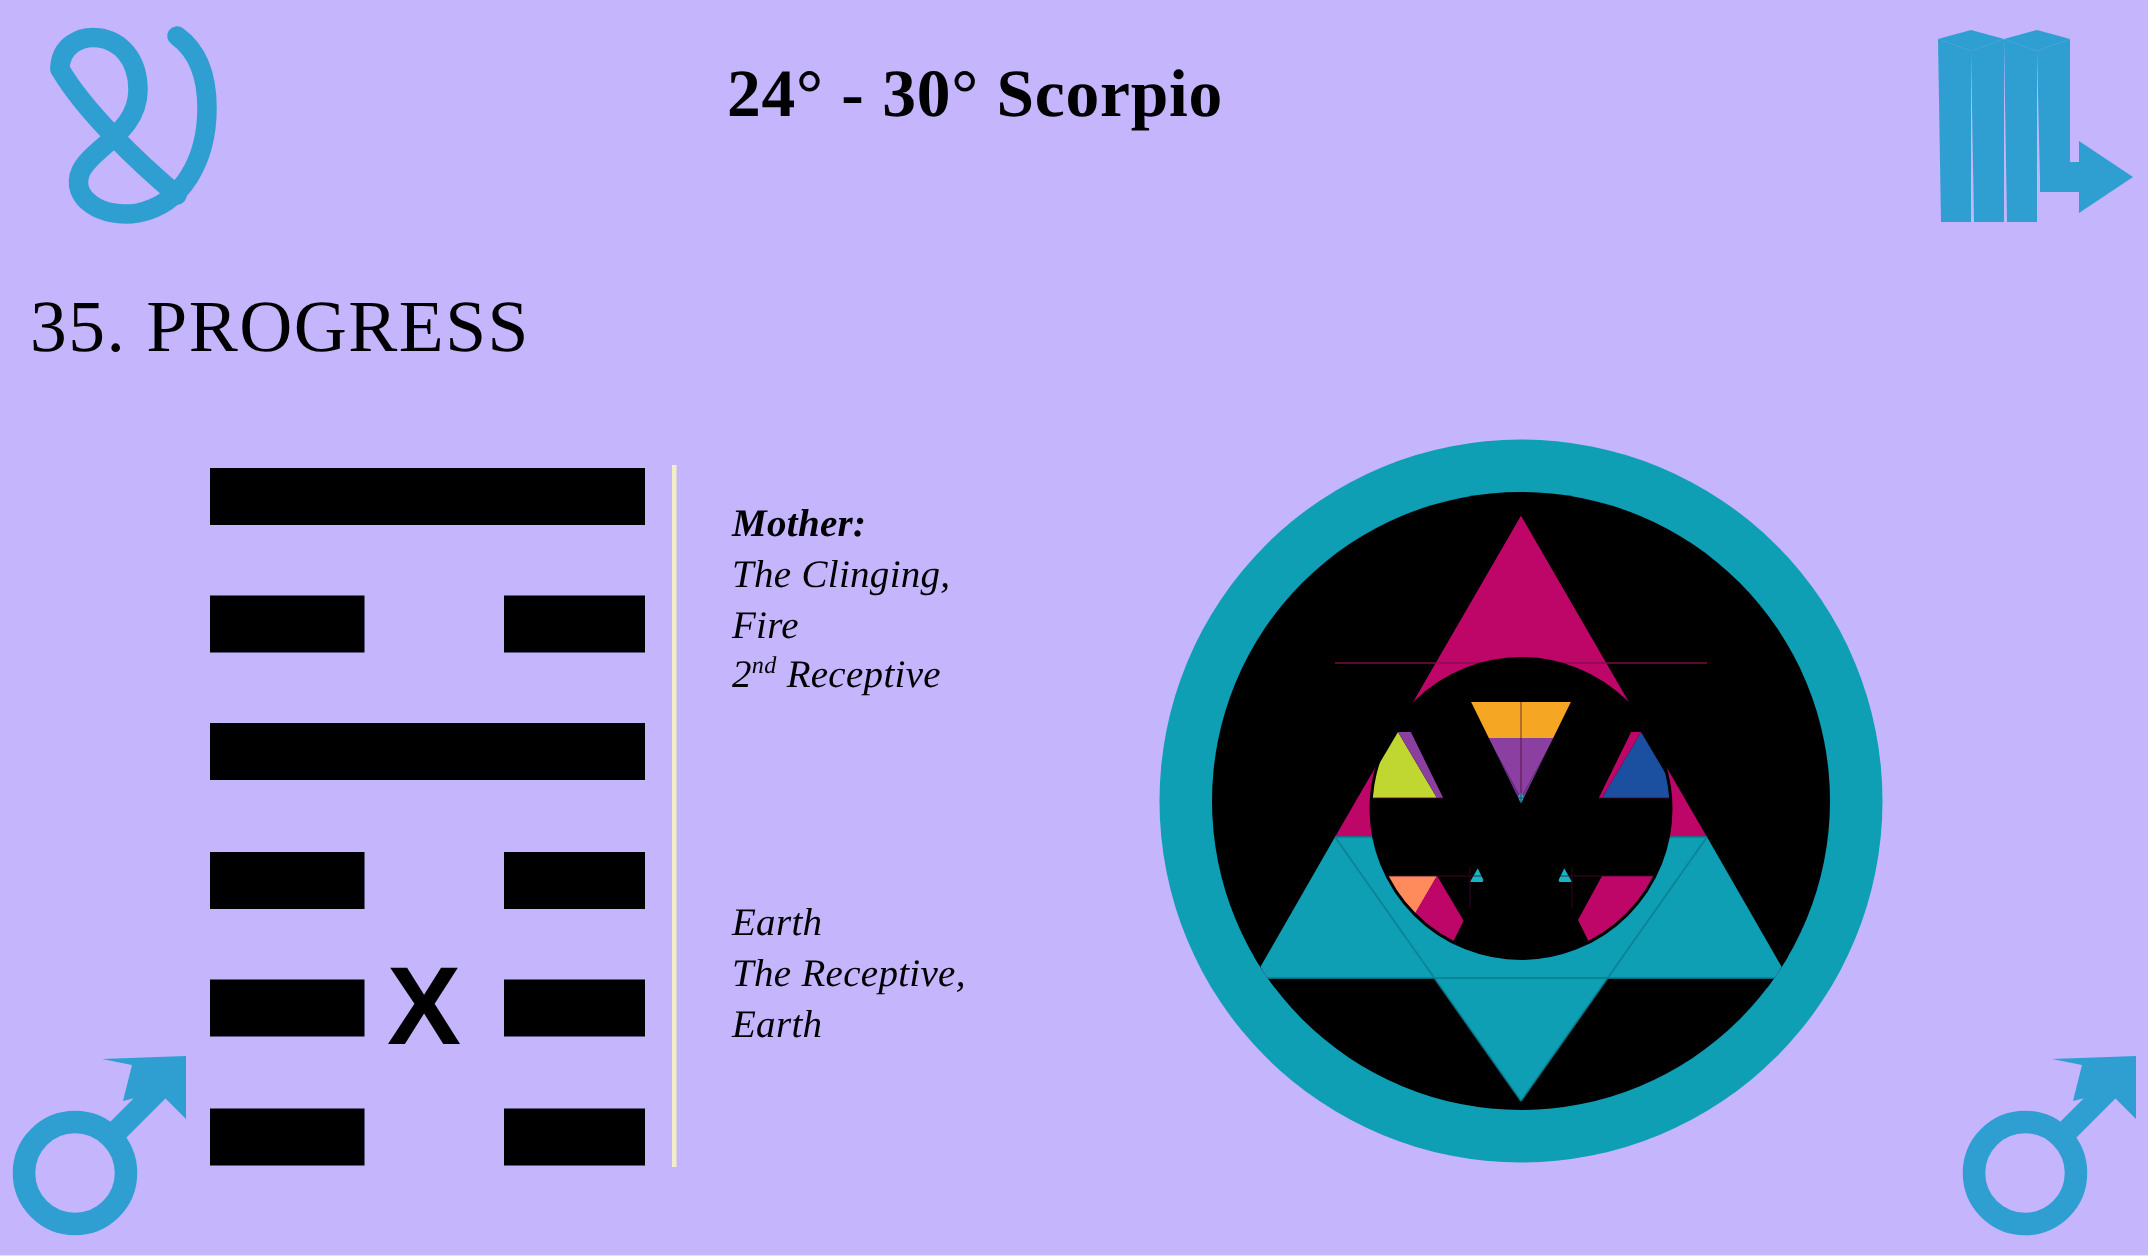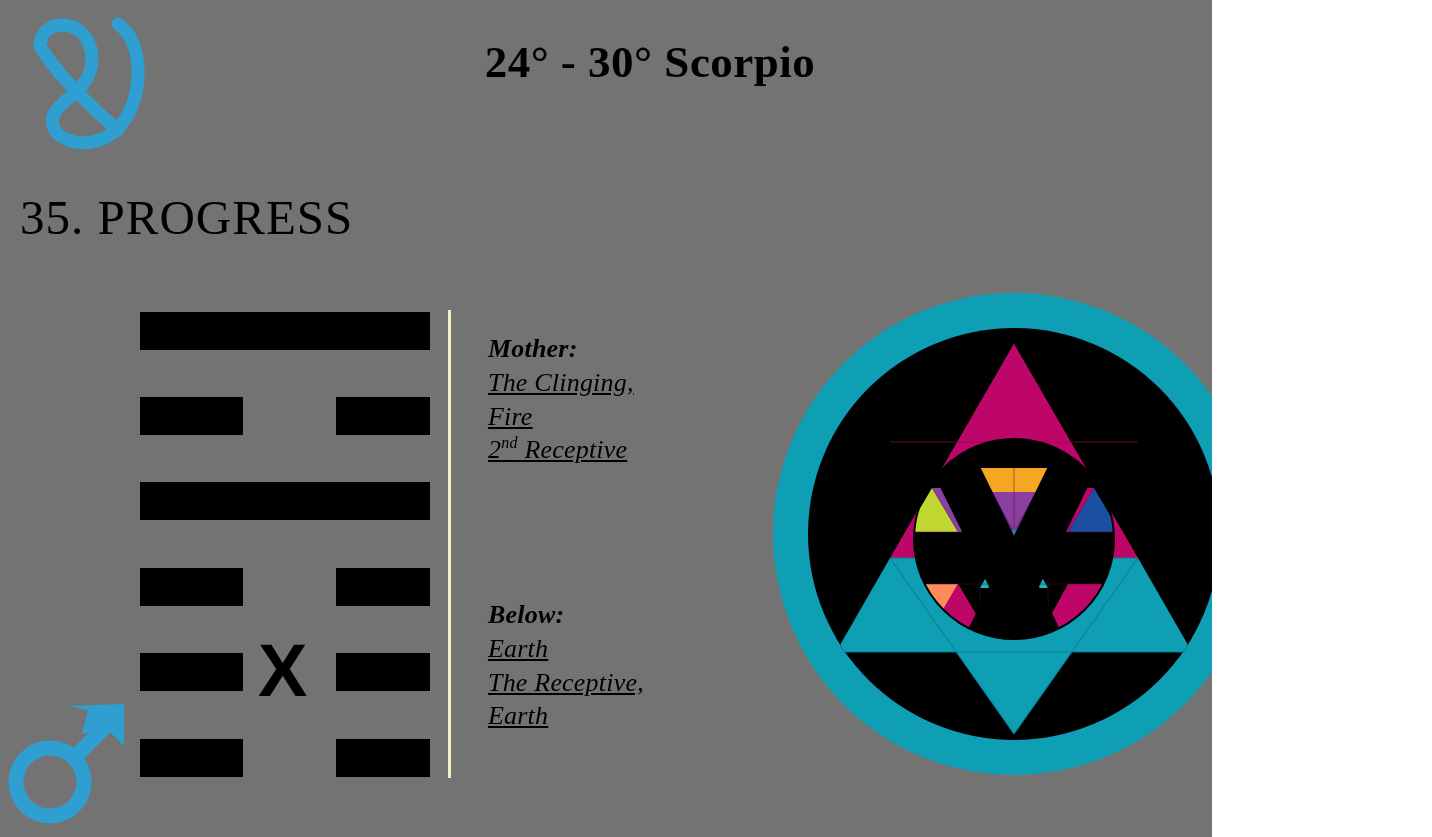--- a/index.html
+++ b/index.html
@@ -6,23 +6,23 @@
   html, body {
     margin: 0;
     padding: 0;
     background: #ffffff;
   }
   body {
     font-family: "Liberation Serif", "DejaVu Serif", serif;
   }
   #page {
     position: relative;
-    width: 1212px;
+    width: 1432px;
     height: 837px;
-    background: #737373;
+    background: #c4b5fd;
     overflow: hidden;
   }
 
   
   .glyph {
     position: absolute;
     line-height: 1;
     user-select: none;
   }
   #glyph-node {
@@ -127,21 +127,21 @@
     font-style: italic;
     font-size: 26px;
     line-height: 1.30;
     color: #000000;
     letter-spacing: 0.2px;
   }
   .trigram .tg-head {
     font-weight: bold;
     display: block;
   }
-  .trigram .tg-line { display: block; text-decoration: underline; }
+  .trigram .tg-line { display: block; }
   .trigram sup { font-size: 0.62em; vertical-align: super; text-align: center; }
   #trigram-above { left: 488px; top: 332px; }
   #trigram-below { left: 488px; top: 598px; }
 
   
   #mandala {
     position: absolute;
     left: 772px;
     top: 292px;
     width: 484px;
@@ -230,21 +230,20 @@
   <div id="divider"></div>
 
   <div class="trigram" id="trigram-above">
     <span class="tg-head">Mother:</span>
     <span class="tg-line">The Clinging,</span>
     <span class="tg-line">Fire</span>
     <span class="tg-line"><span>2</span><sup>nd</sup><span> Receptive</span></span>
   </div>
 
   <div class="trigram" id="trigram-below">
-    <span class="tg-head">Below:</span>
     <span class="tg-line">Earth</span>
     <span class="tg-line">The Receptive,</span>
     <span class="tg-line">Earth</span>
   </div>
 
   <div id="mandala">
     <svg viewBox="0 0 484 484" width="484" height="484" aria-hidden="true">
       <defs>
         <clipPath id="innerClip">
           <circle cx="242" cy="247" r="100"></circle>

